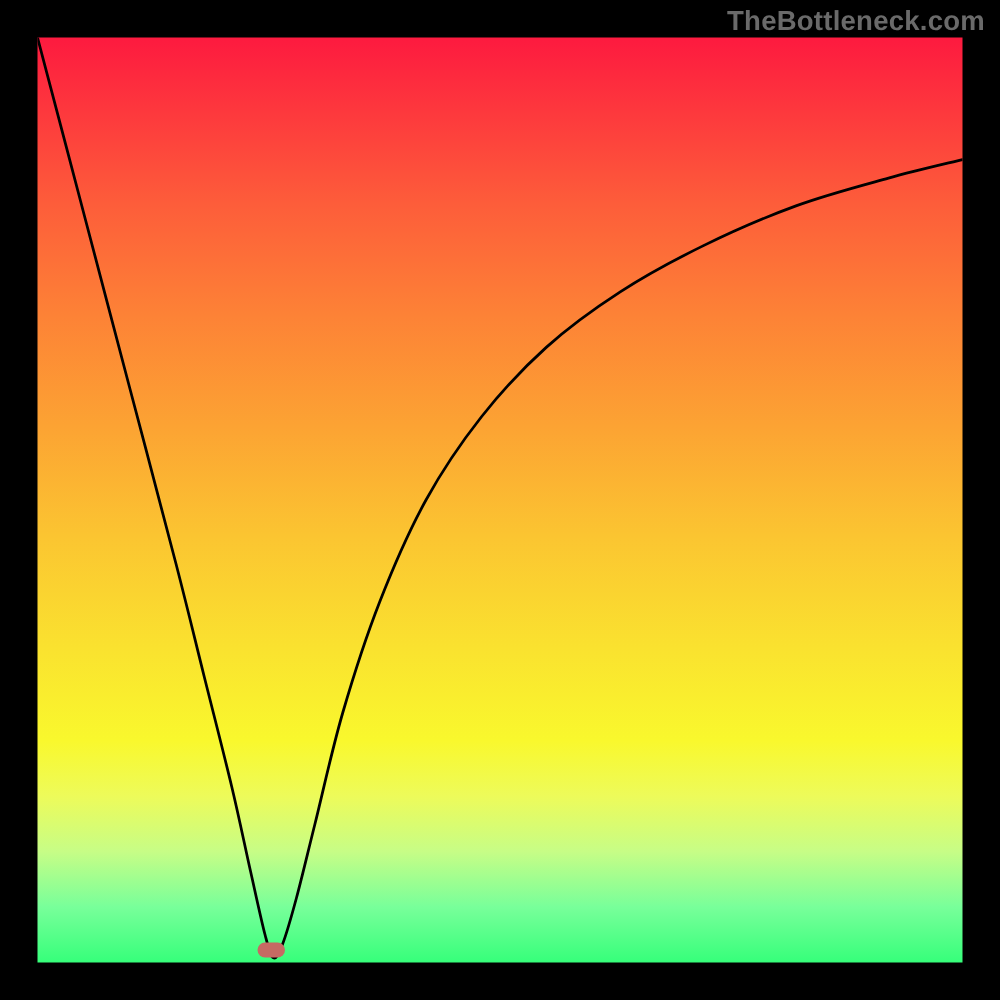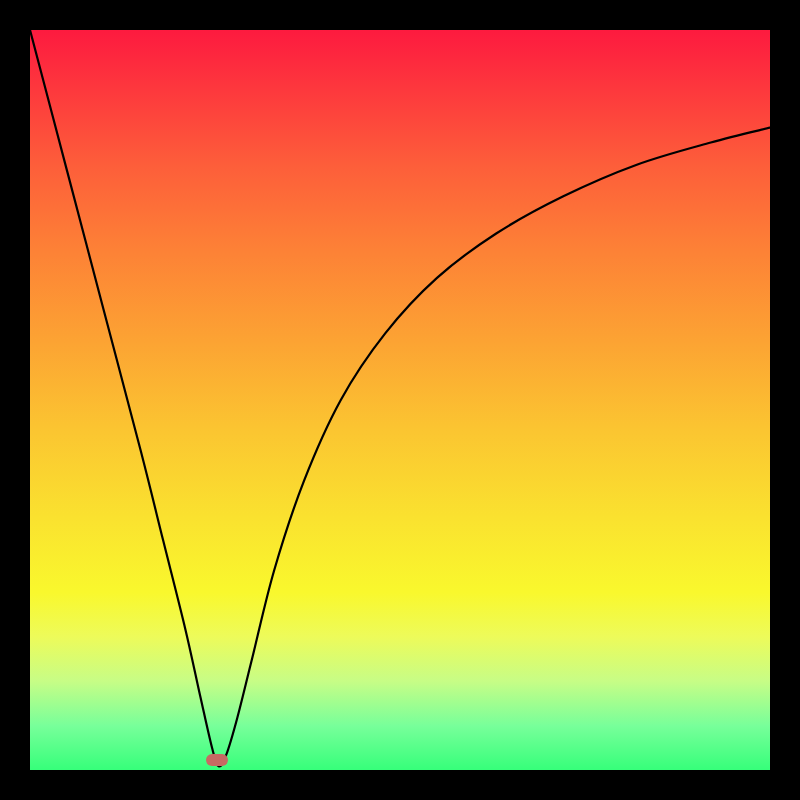--- a/index.html
+++ b/index.html
@@ -64,19 +64,20 @@
     height: 12px;
     border-radius: 6px / 6px;
     background: #c66a63;
     transform: translate(-50%, -50%);
   }
 </style>
 </head>
 <body>
 
 <div class="frame">
+  <div class="watermark">TheBottleneck.com</div>
   <div class="plot">
     <svg class="curve" viewBox="0 0 740 740" preserveAspectRatio="none">
       <path id="curve-path" fill="none" stroke="#000" stroke-width="2.2" stroke-linejoin="round" stroke-linecap="round" d="M 0.00 0.00 C 6.17 23.43, 24.67 93.73, 37.00 140.60 C 49.33 187.47, 61.67 234.33, 74.00 281.20 C 86.33 328.07, 101.13 383.57, 111.00 421.80 C 120.87 460.03, 125.80 481.00, 133.20 510.60 C 140.60 540.20, 149.23 573.50, 155.40 599.40 C 161.57 625.30, 165.76 646.27, 170.20 666.00 C 174.64 685.73, 178.96 706.08, 182.04 717.80 C 185.12 729.52, 186.36 735.07, 188.70 736.30 C 191.04 737.53, 193.02 733.22, 196.10 725.20 C 199.18 717.18, 202.88 704.23, 207.20 688.20 C 211.52 672.17, 215.83 653.67, 222.00 629.00 C 228.17 604.33, 235.57 569.80, 244.20 540.20 C 252.83 510.60, 262.70 479.77, 273.80 451.40 C 284.90 423.03, 297.23 394.67, 310.80 370.00 C 324.37 345.33, 339.17 323.75, 355.20 303.40 C 371.23 283.05, 388.50 264.55, 407.00 247.90 C 425.50 231.25, 445.23 217.07, 466.20 203.50 C 487.17 189.93, 509.37 177.97, 532.80 166.50 C 556.23 155.03, 582.13 143.68, 606.80 134.68 C 631.47 125.68, 658.60 118.65, 680.80 112.48 C 703.00 106.31, 730.13 100.15, 740.00 97.68"></path>
     </svg>
     <div id="marker" class="marker" style="left: 187.22px; top: 729.64px;"></div>
   </div>
 </div>
 
 </body></html>

